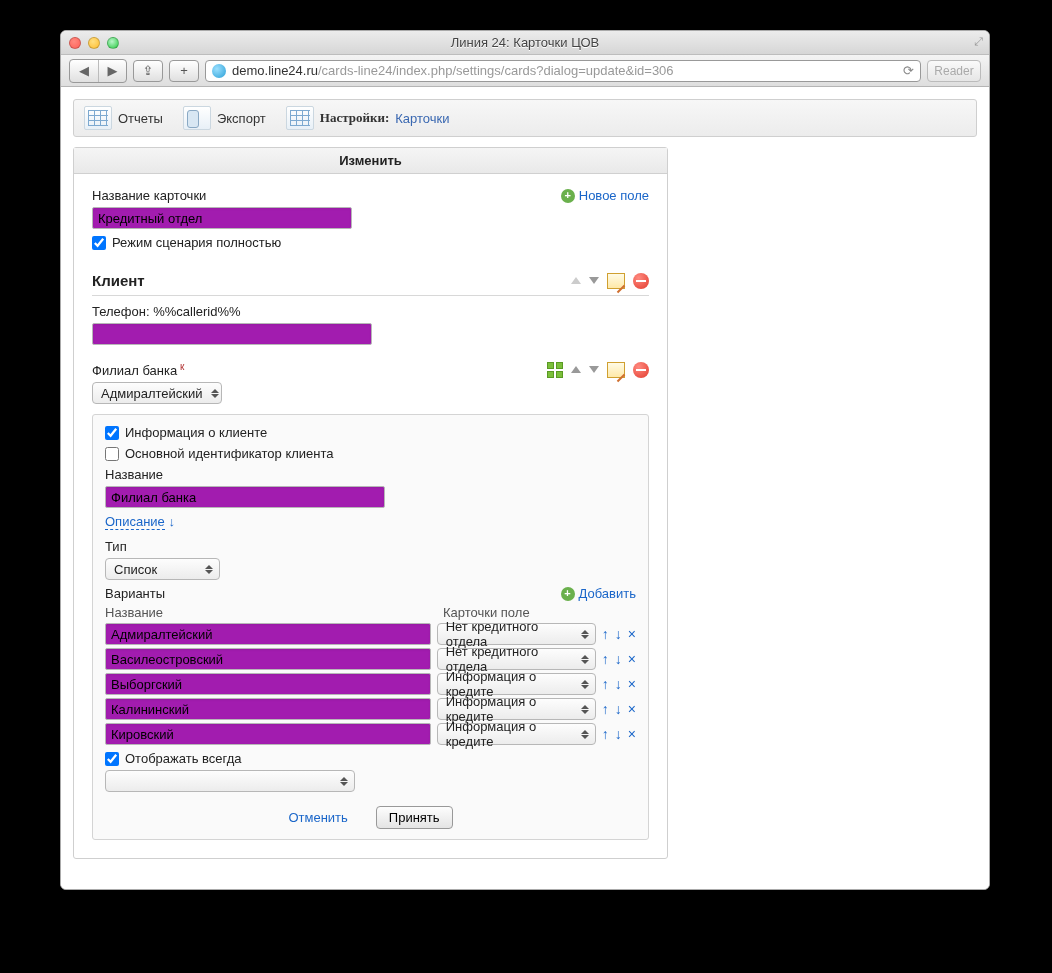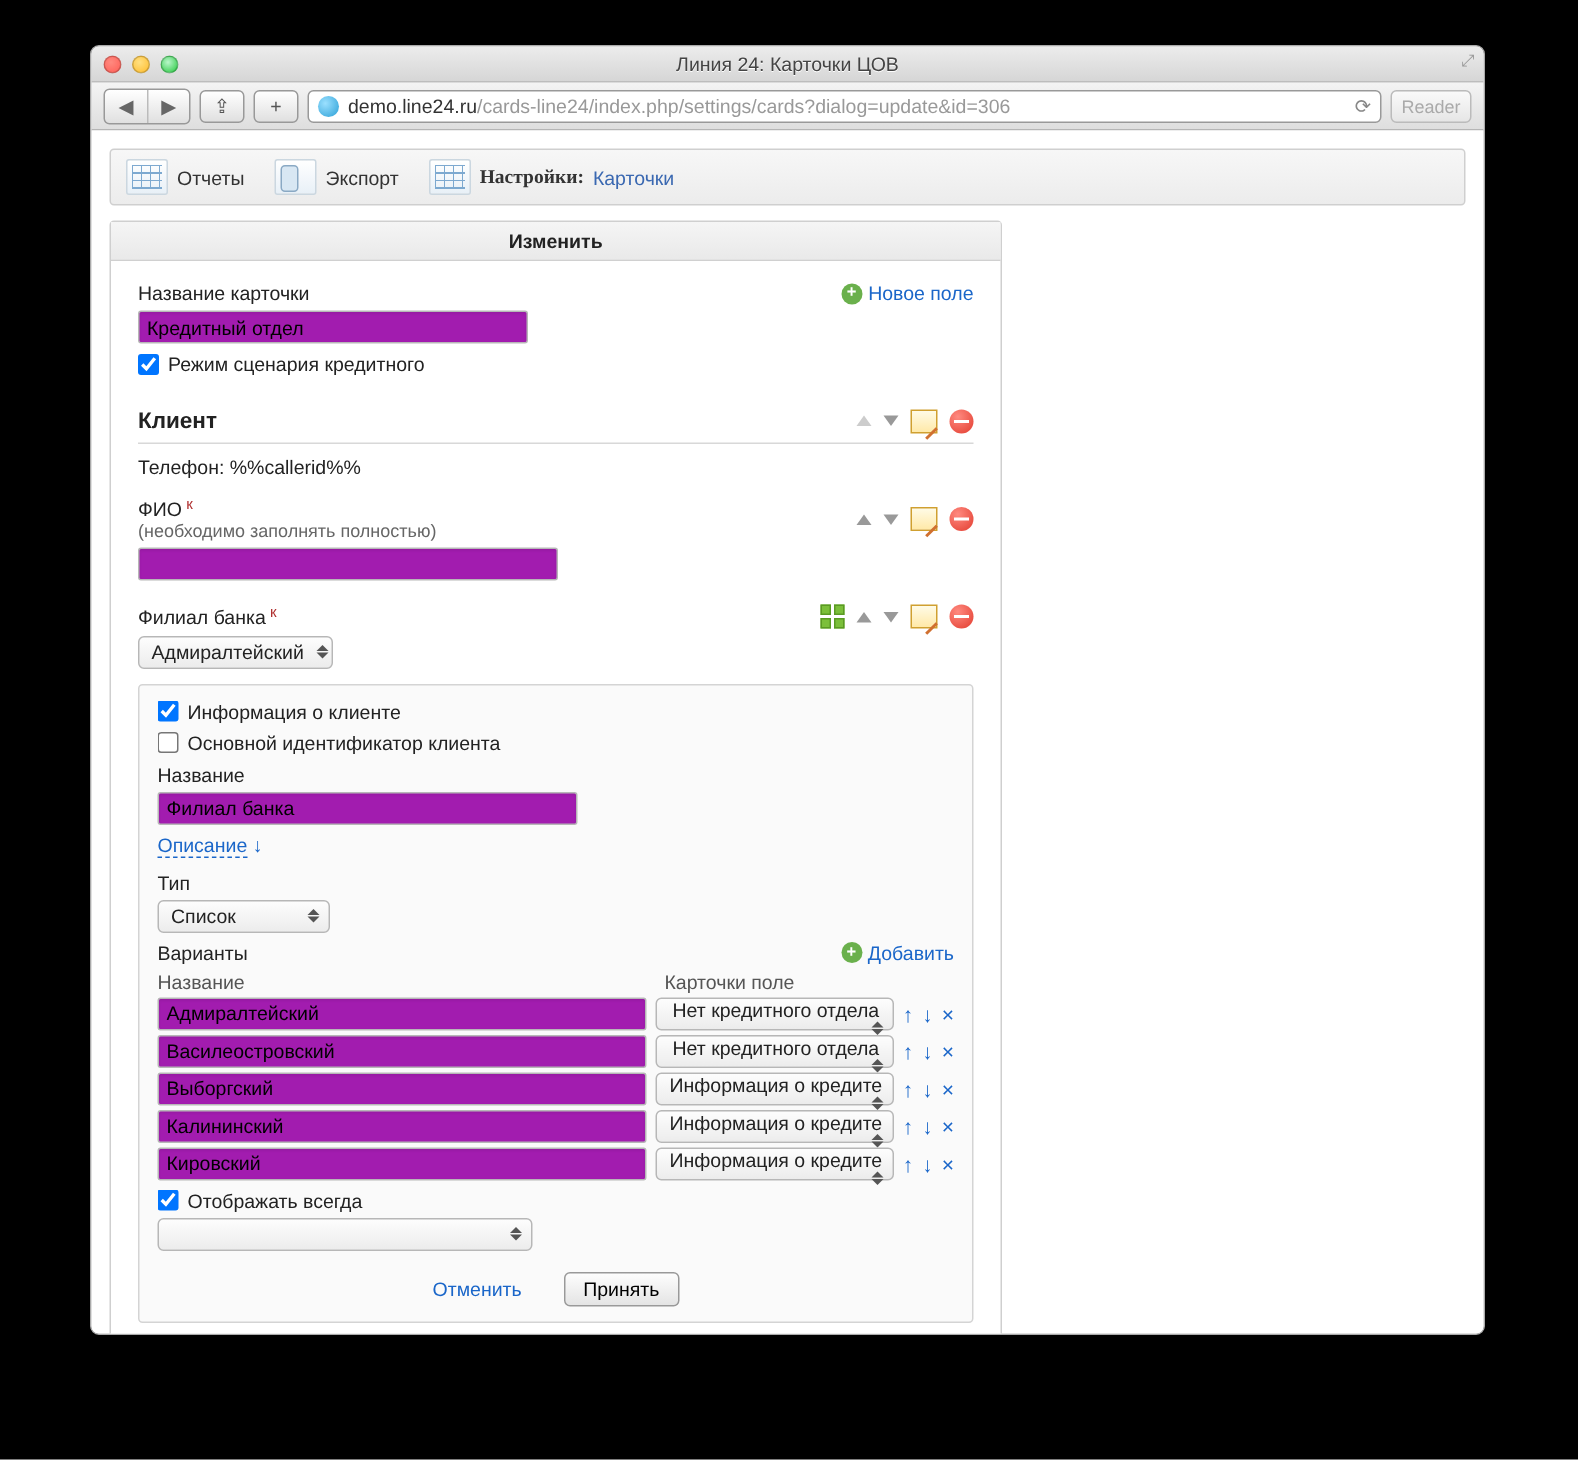--- a/index.html
+++ b/index.html
@@ -79,21 +79,21 @@
   .sub-panel{margin-top:10px;border:1px solid #d4d4d4;border-radius:3px;background:#fafafa;padding:10px 12px;}
   .link-dashed{color:#1a66c9;border-bottom:1px dashed #1a66c9;cursor:pointer;}
   .arrow-down{color:#1a66c9;}
   
   .variants-head{display:flex;align-items:center;justify-content:space-between;margin-top:6px;}
   .col-labels{display:flex;margin-top:4px;}
   .col-labels .c1{width:338px;}
   
   .var-row{display:flex;align-items:center;gap:6px;margin-top:3px;}
   .var-row .fld{width:332px;}
-  .var-row .select{width:162px;flex-direction:column;}
+  .var-row .select{width:162px;}
   .row-act{display:flex;gap:6px;color:#1a66c9;font-size:14px;}
   .row-act span{cursor:pointer;}
   
   .footer-btns{display:flex;justify-content:center;gap:28px;margin-top:14px;align-items:center;}
   .btn-link{color:#1a66c9;cursor:pointer;}
   .btn{border:1px solid #999;border-radius:4px;background:linear-gradient(#fdfdfd,#e4e4e4);padding:3px 12px;font-size:13px;cursor:pointer;}
   
   .select.full{width:250px;}
   .mt6{margin-top:6px;} .mt4{margin-top:4px;} .mt10{margin-top:10px;}
 </style>
@@ -153,48 +153,36 @@
             <div class="lbl">Название карточки</div>
           </div>
           <div class="add-link">
             <div class="plus-ic">+</div>
             <span>Новое поле</span>
           </div>
         </div>
         <input type="text" class="fld w260 mt4" value="Кредитный отдел" style="">
         <div class="chk-row">
           <input type="checkbox" checked="" style="">
-          <span>Режим сценария кредитного</span>
+          <span>Режим сценария полностью</span>
         </div>
 
         
         <div class="sect-head">
           <div class="title">Клиент</div>
           <div class="controls">
             <div class="tri up"></div>
             <div class="tri down"></div>
             <div class="edit-ic"></div>
             <div class="del-ic"></div>
           </div>
         </div>
         <hr class="thin">
         <div class="lbl"><span>Телефон:</span> <span>%%callerid%%</span></div>
 
-        <div class="sect-head" style="margin-top:12px;">
-          <div>
-            <span class="lbl">ФИО</span><span class="sup-k"> к</span>
-            <div class="hint">(необходимо заполнять полностью)</div>
-          </div>
-          <div class="controls">
-            <div class="tri up act"></div>
-            <div class="tri down"></div>
-            <div class="edit-ic"></div>
-            <div class="del-ic"></div>
-          </div>
-        </div>
         <input type="text" class="fld w280 mt4" style="">
 
         
         <div class="sect-head" style="margin-top:16px;">
           <div>
             <span class="lbl">Филиал банка</span><span class="sup-k"> к</span>
           </div>
           <div class="controls">
             <div class="grip-ic">
                   <span></span>

